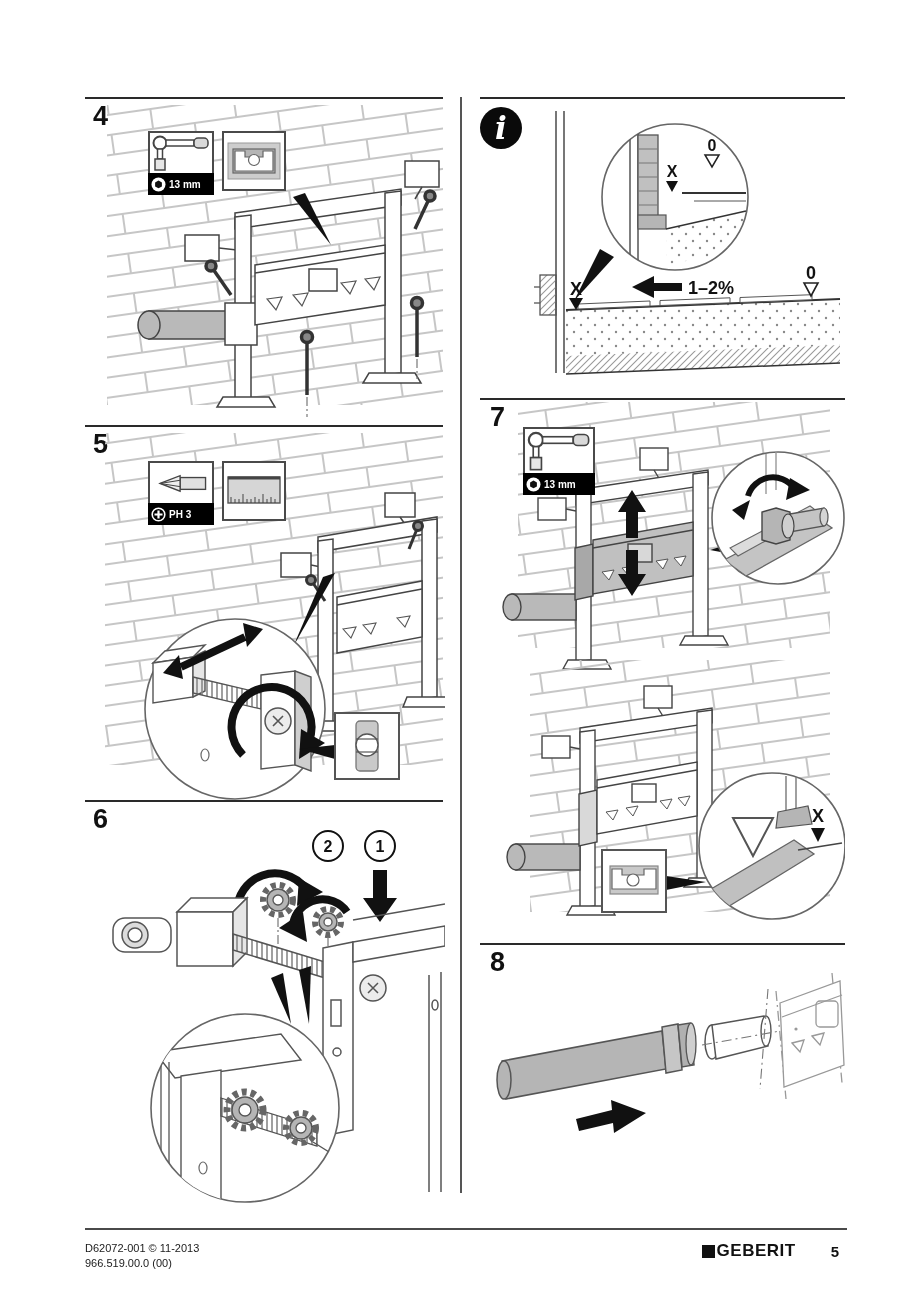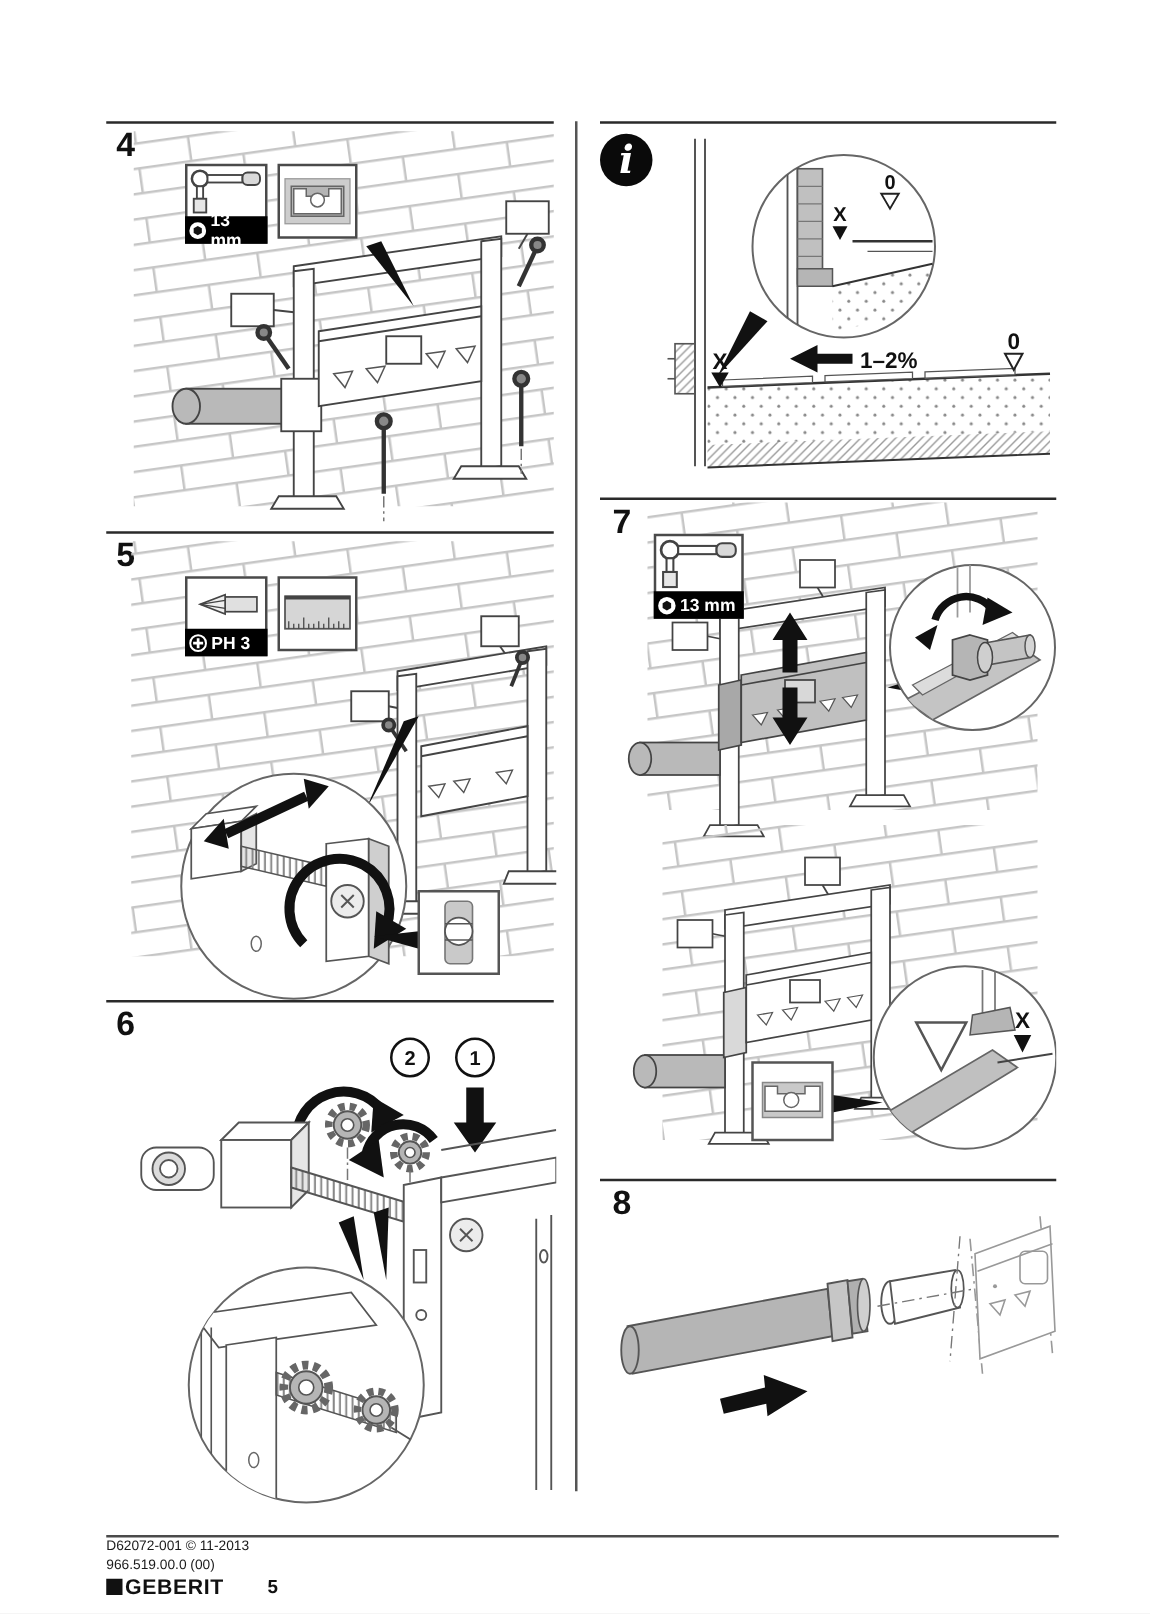--- a/index.html
+++ b/index.html
@@ -5,31 +5,31 @@
   html,body{margin:0;padding:0;background:#e8e8e8;}
   #page{position:relative;width:920px;height:1291px;background:#ffffff;margin:0 auto;
         font-family:"Liberation Sans",sans-serif;overflow:hidden;}
   .rule{position:absolute;background:#2a2a2a;height:2px;}
   .vdiv{position:absolute;background:#555;width:2px;}
   .section{position:absolute;}
   .stepnum{position:absolute;font-size:27px;font-weight:bold;color:#111;line-height:1;}
   .toolbox{position:absolute;background:#fff;border:2px solid #4a4a4a;box-sizing:border-box;}
   .toolbox .art{display:block;}
   .toolbar{position:absolute;left:-2px;right:-2px;bottom:-2px;height:22px;background:#000;color:#fff;
-           display:flex;align-items:center;gap:3px;padding:0 3px;font-size:14px;font-weight:bold;}
+           display:flex;align-items:center;gap:3px;padding:0 3px;font-size:10px;font-weight:bold;}
   .infoicon{position:absolute;width:42px;height:42px;background:#0a0a0a;border-radius:50%;
             color:#fff;display:flex;align-items:center;justify-content:center;
             font-family:"DejaVu Serif",serif;font-style:italic;font-weight:bold;font-size:31px;}
   svg{position:absolute;left:0;top:0;}
   svg text{font-family:"Liberation Sans",sans-serif;fill:#111;}
   .lbl{font-size:18px;font-weight:bold;}
   .lbl-s{font-size:16px;font-weight:bold;}
   .cnum{font-size:16px;font-weight:bold;}
   #footer{position:absolute;left:85px;top:1228px;width:762px;border-top:2px solid #4a4a4a;}
-  #footer-inner{display:flex;justify-content:space-between;align-items:flex-start;flex-direction:column;}
+  #footer-inner{display:flex;justify-content:space-between;align-items:flex-start;padding-top:11px;}
   .fleft{font-size:11px;color:#1a1a1a;line-height:1.35;}
   .fright{display:flex;align-items:center;gap:35px;padding-right:8px;}
   .brand{display:flex;align-items:center;gap:2px;font-weight:bold;font-size:17px;letter-spacing:0.5px;color:#111;}
   .brand .sq{display:inline-block;width:13px;height:13px;background:#111;}
   .pagenum{font-size:15px;font-weight:bold;color:#111;}
 </style>
 </head>
 <body>
 
 <div id="page">

